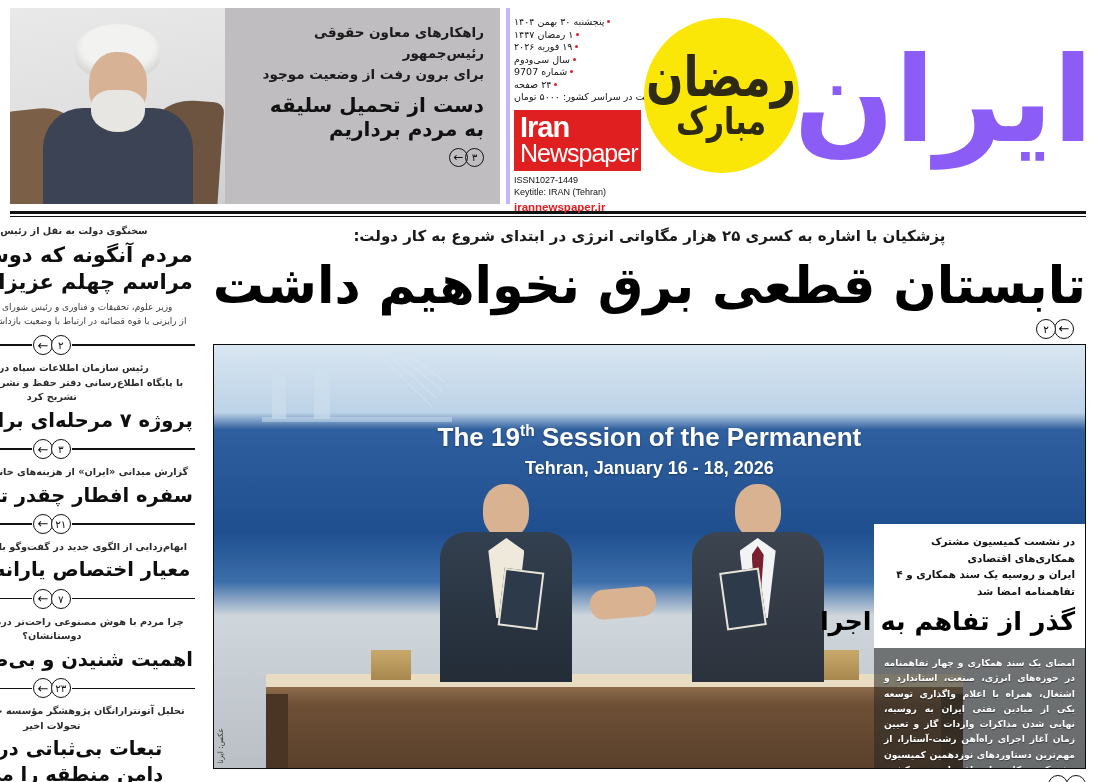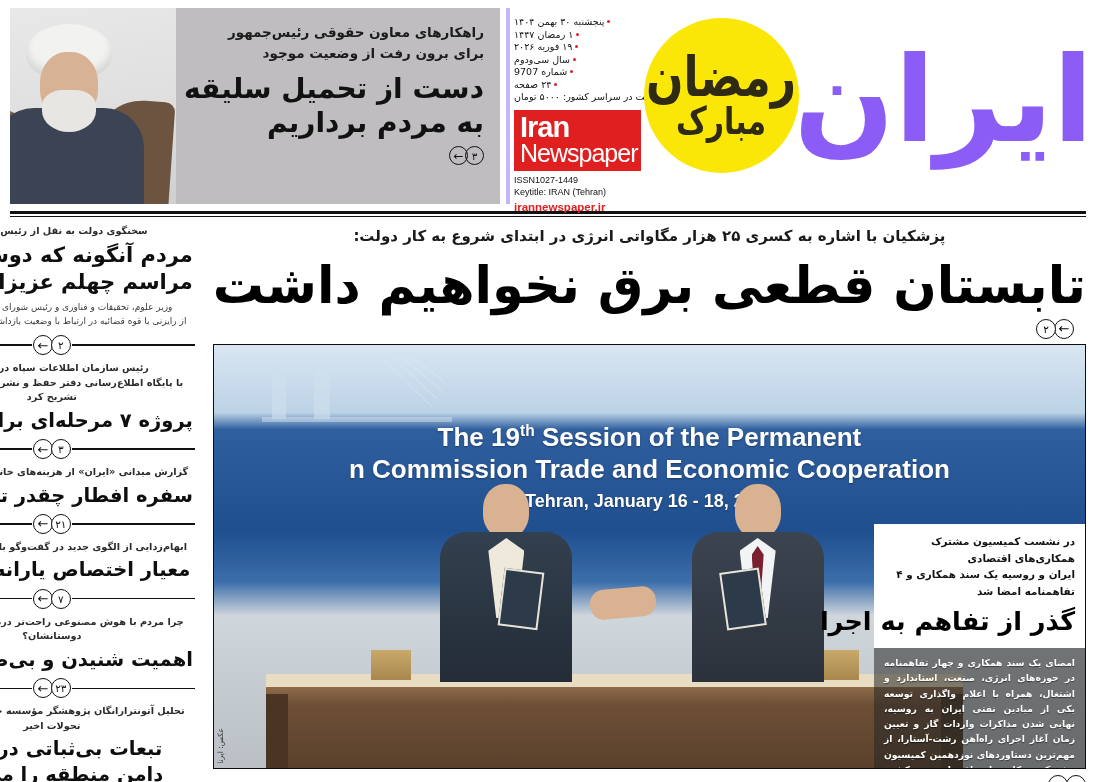--- a/index.html
+++ b/index.html
@@ -184,21 +184,21 @@
     padding: 14px 16px 10px 8px;
     direction: rtl;
     position: relative;
     z-index: 2;
   }
   .tf-kicker {
     font-size: 13.5px; color: #1c1c1c; font-weight: bold;
     line-height: 1.55; text-align: right;
   }
   .tf-head {
-    font-size: 28px; font-weight: bold; color: #111;
+    font-size: 20px; font-weight: bold; color: #111;
     line-height: 1.22; margin-top: 8px; text-align: right;
     white-space: nowrap;
   }
   .pagebadge {
     display: inline-flex; align-items: center; direction: ltr;
     margin-top: 6px;
   }
   .pagebadge .circ {
     width: 19px; height: 19px; border-radius: 50%;
     border: 1.4px solid #111; display: flex; align-items: center;
@@ -553,21 +553,20 @@
               <line x1="130" y1="8" x2="175" y2="50"></line>
             <line x1="140" y1="8" x2="180" y2="42"></line>
               <line x1="150" y1="8" x2="184" y2="34"></line>
           </g>
         </svg>
 
         <div class="pb-banner">
           <div class="l1">
             <span>The 19</span><sup>th</sup><span> Session of the Permanent</span>
           </div>
-          <div class="l2">n Commission  Trade and Economic Cooperation</div>
           <div class="l3">Tehran, January 16 - 18, 2026</div>
         </div>
 
         <div class="pb-table"></div>
         <div class="pb-leg-l"></div>
         <div class="pb-leg-r"></div>
         <div class="pb-box-l"></div>
         <div class="pb-box-r"></div>
 
         <div class="man man-left">

